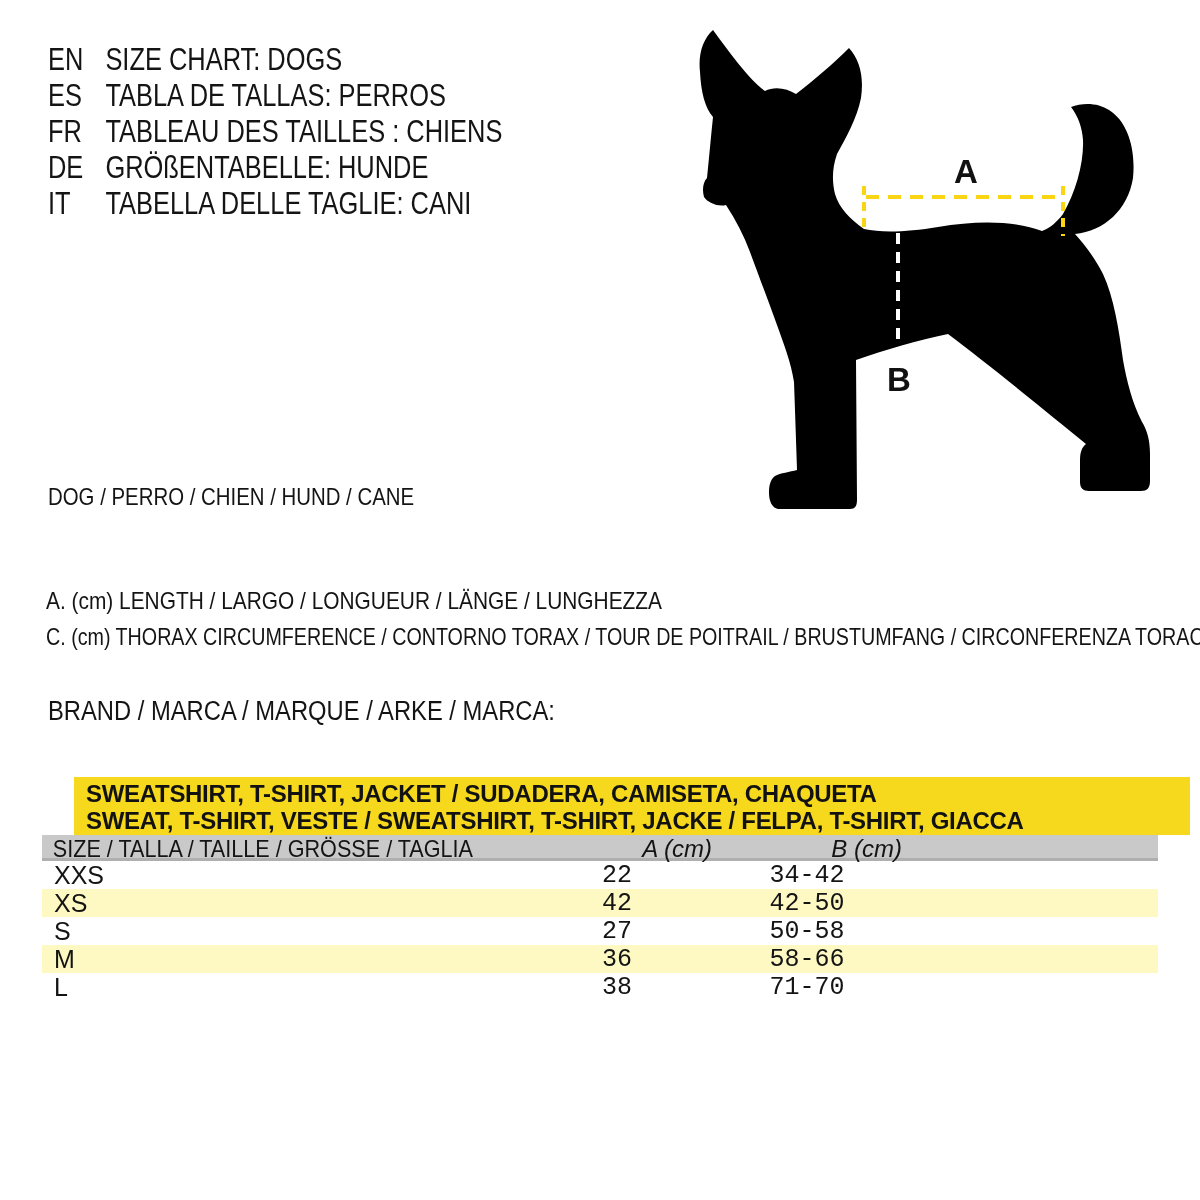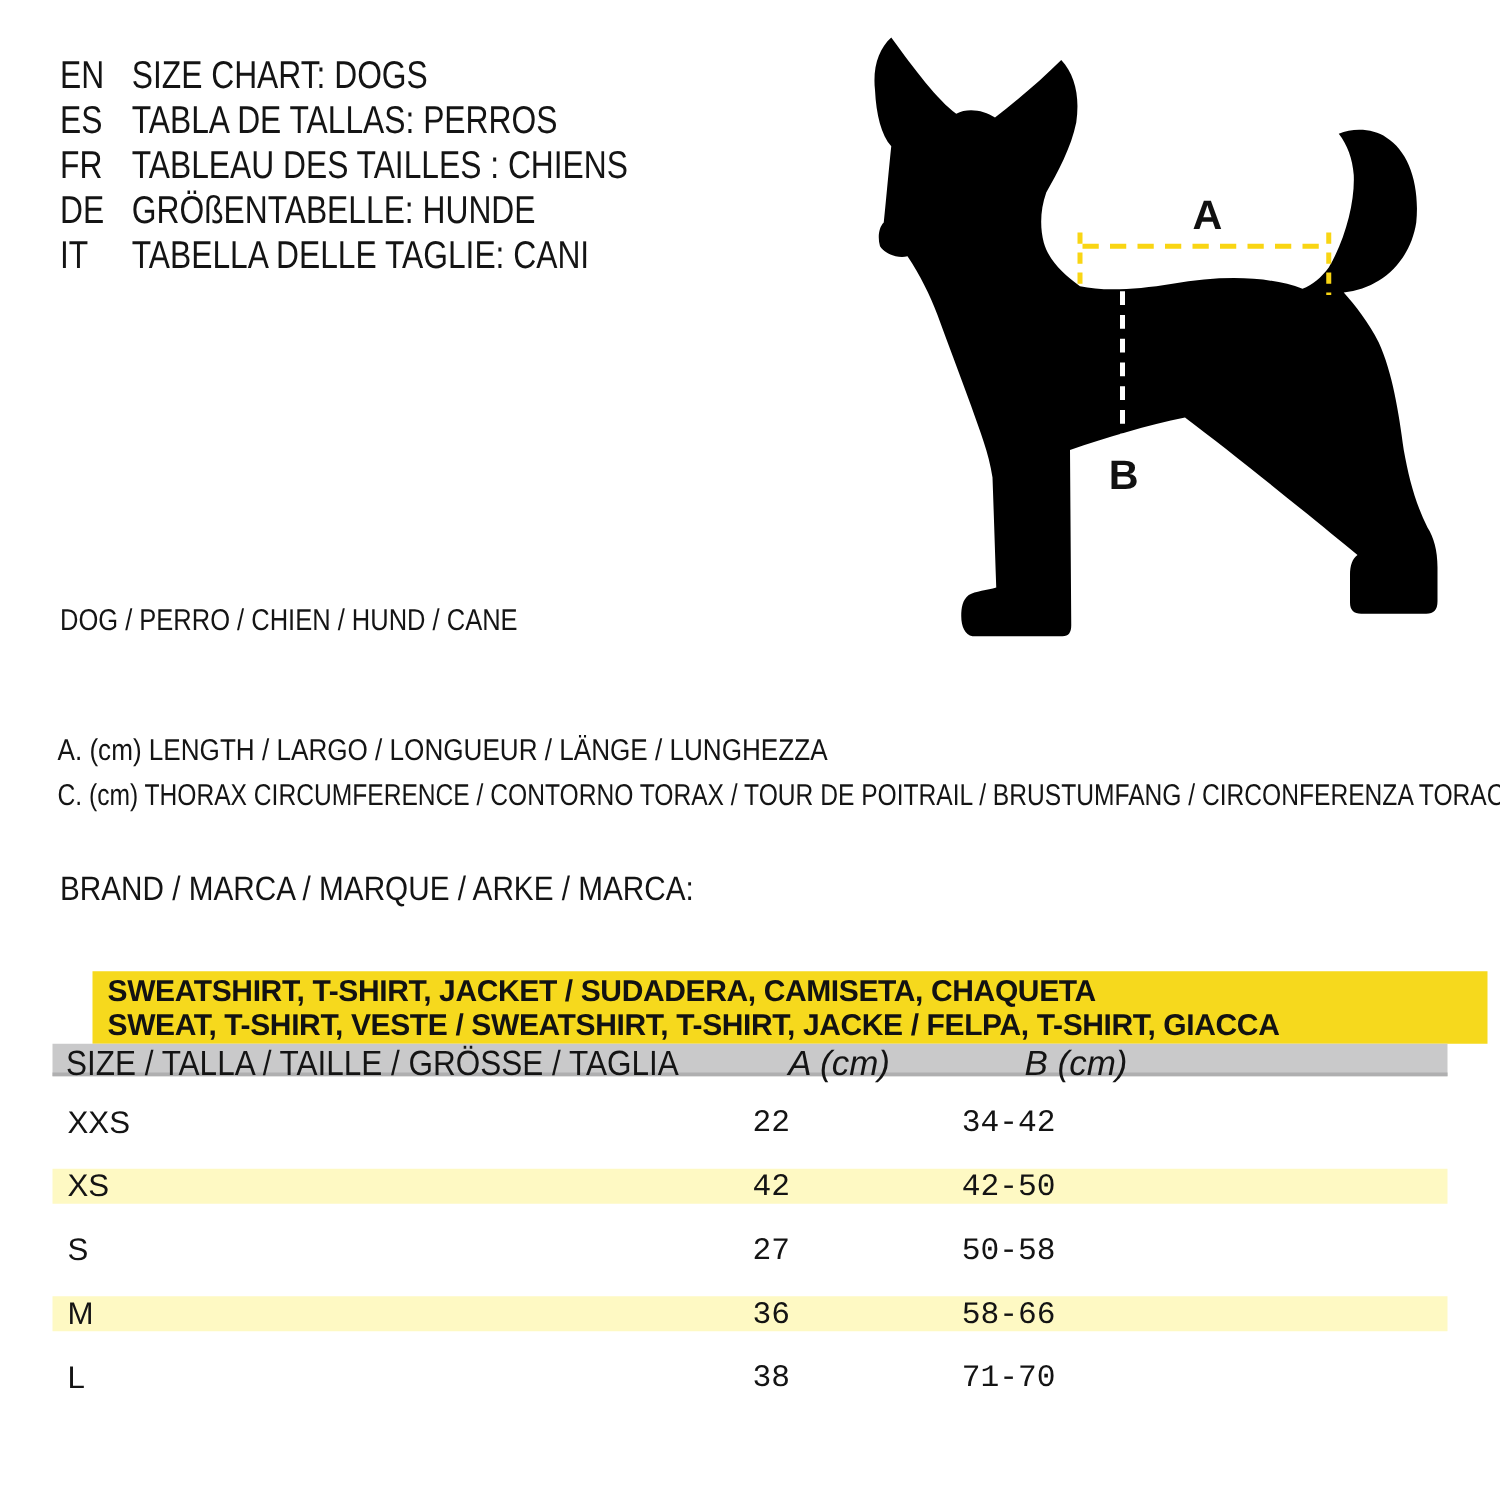--- a/index.html
+++ b/index.html
@@ -22,24 +22,24 @@
   .note-c{top:622px;transform:scaleX(.82);}
   .brand{position:absolute;left:48px;top:696px;font-size:27px;line-height:30px;white-space:nowrap;
     transform:scaleX(.88);transform-origin:0 0;}
   
   .banner{position:absolute;left:42px;top:777px;width:1116px;height:58px;background:#F6D91D;
     box-sizing:border-box;padding:3px 0 0 12px;overflow:hidden;margin-left:32px;}
   .banner-line{font-size:24px;font-weight:bold;line-height:27px;white-space:nowrap;letter-spacing:-0.3px;color:#121212;}
   
   .size-table{position:absolute;left:42px;top:835px;width:1116px;}
   .thead{display:grid;grid-template-columns:480px 190px 190px 1fr;background:#C9C9CA;height:23px;
-    border-bottom:3px solid #AFAFB0;align-items:center;font-size:28px;}
+    border-bottom:3px solid #AFAFB0;align-items:center;font-size:24px;}
   .th-size{padding-left:12px;white-space:nowrap;transform:scaleX(.9);transform-origin:0 0;}
   .th-num{text-align:right;white-space:nowrap;font-style:italic;}
-  .trow{display:grid;grid-template-columns:480px 190px 190px 1fr;height:28px;align-items:center;font-size:25px;margin-top:23px;}
+  .trow{display:grid;grid-template-columns:480px 190px 190px 1fr;height:28px;align-items:center;font-size:25px;}
   .trow.stripe{background:#fef9c3;}
   .td-size{padding-left:12px;white-space:nowrap;}
   .td-num{text-align:center;white-space:nowrap;font-family:Liberation Mono, monospace;}
 </style>
 </head>
 <body>
 
 <div class="page">
 
   <div class="lang-block">

